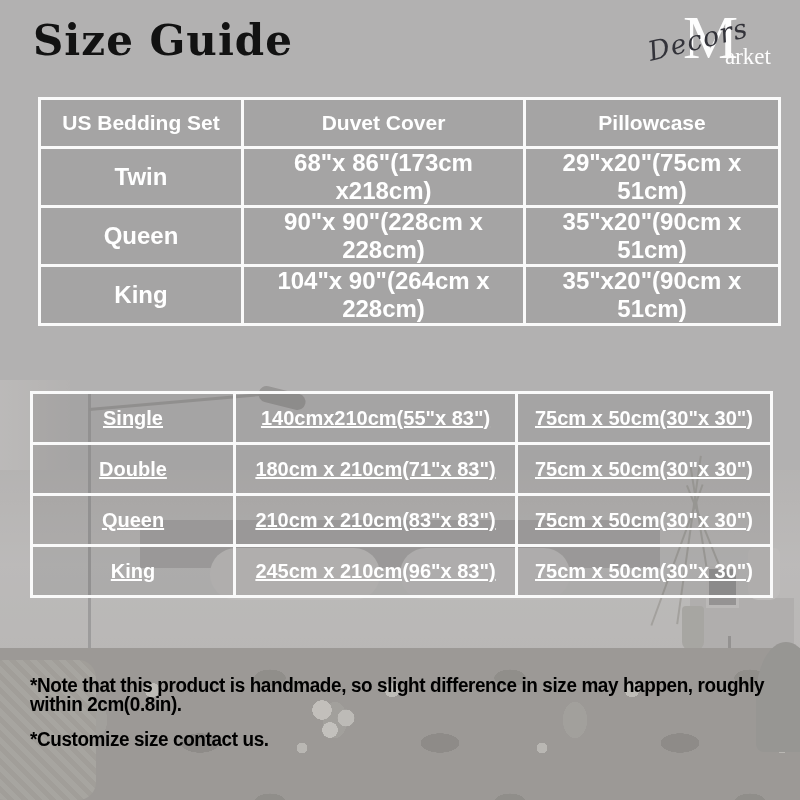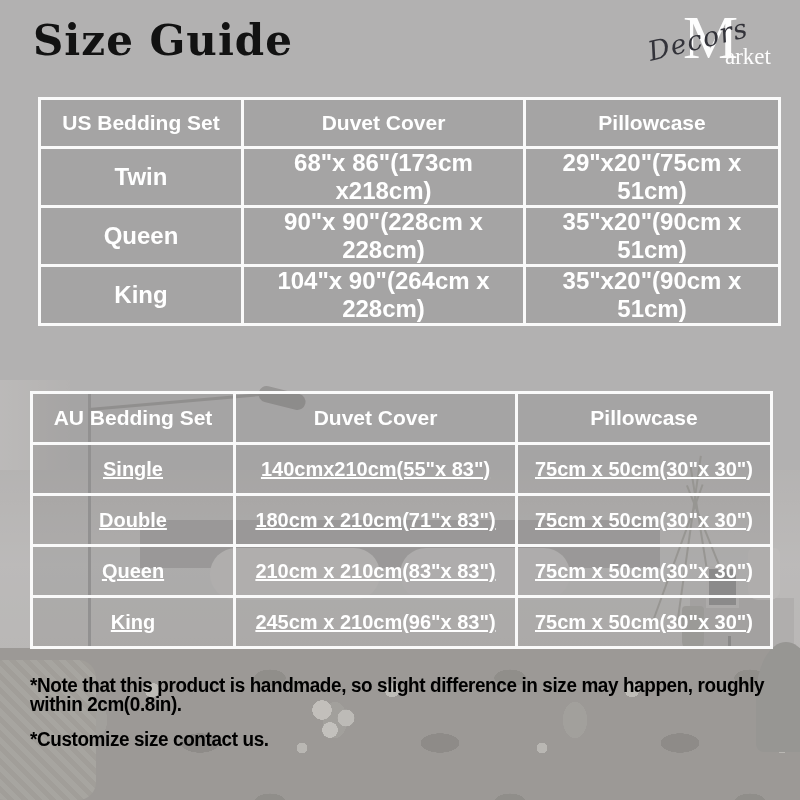--- a/index.html
+++ b/index.html
@@ -142,25 +142,20 @@
 </tbody>
   </table>
 
 <table class="size-table" id="au-table">
   <colgroup>
       <col class="c1">
       <col class="c2">
       <col class="c3">
     </colgroup>
   <tbody>
-      <tr>
-    <th>AU Bedding Set</th>
-    <th>Duvet Cover</th>
-    <th>Pillowcase</th>
-  </tr>
   <tr>
     <td>Single</td>
     <td>140cmx210cm(55"x 83")</td>
     <td>75cm x 50cm(30"x 30")</td>
   </tr>
   <tr>
     <td>Double</td>
     <td>180cm x 210cm(71"x 83")</td>
     <td>75cm x 50cm(30"x 30")</td>
   </tr>

